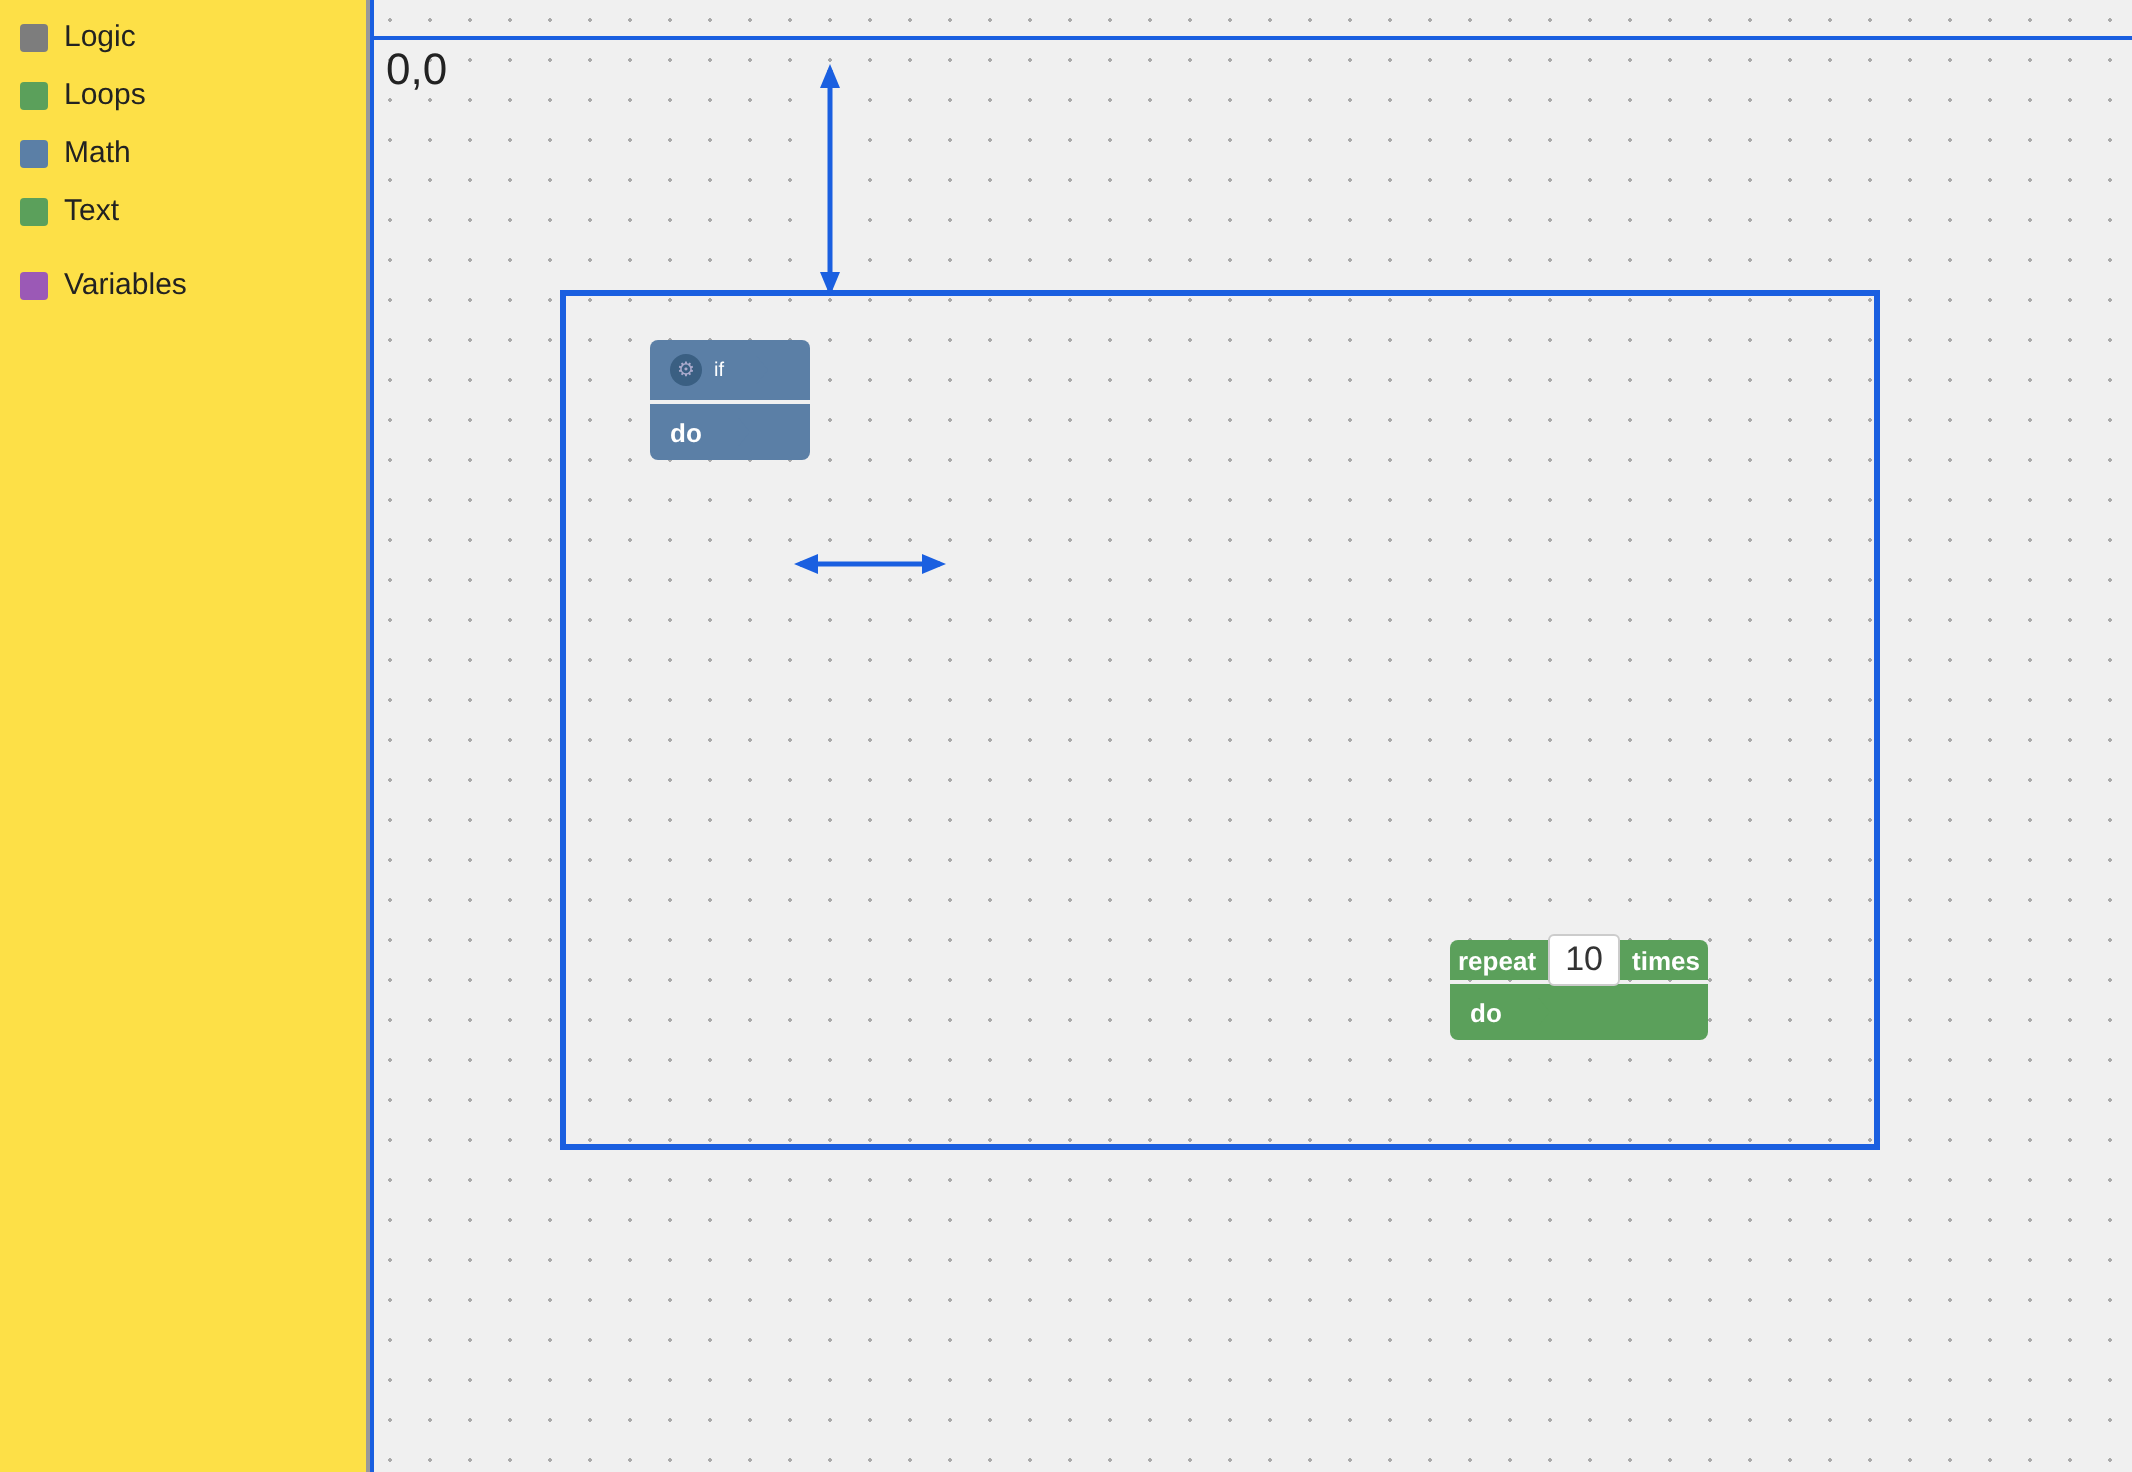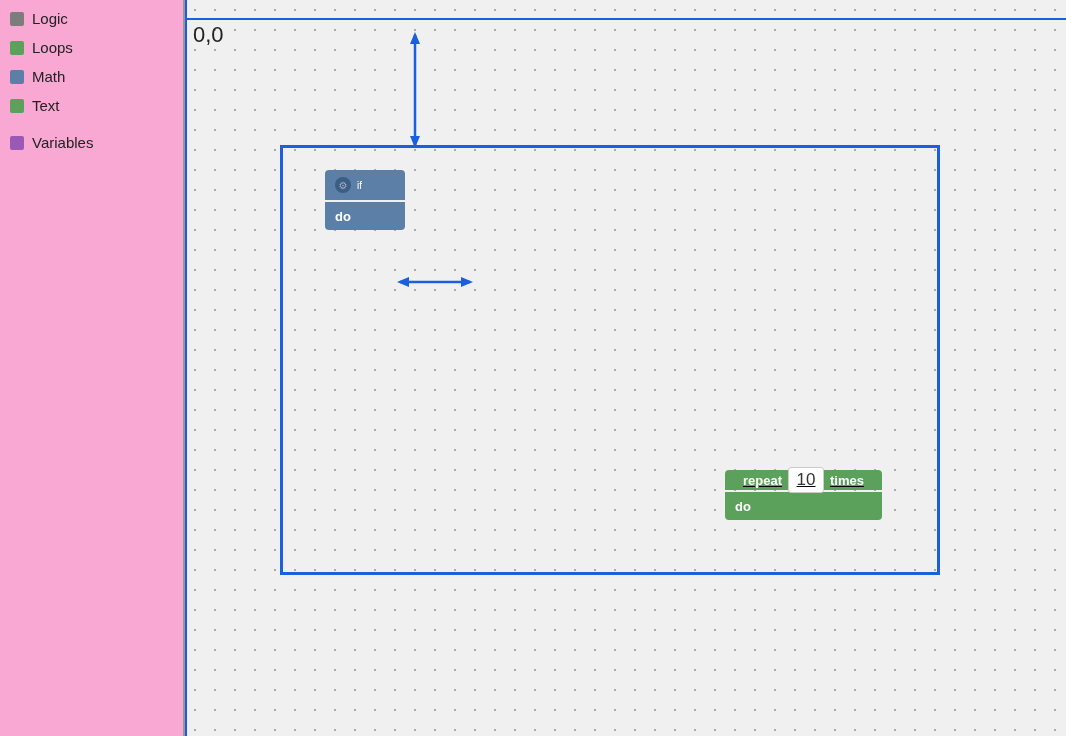--- a/index.html
+++ b/index.html
@@ -10,21 +10,21 @@
       font-family: sans-serif;
       background: #e8e8e8;
       display: flex;
     }
 
     
     #sidebar {
       width: 185px;
       min-width: 185px;
       height: 736px;
-      background: #f9a8d4;
+      background: #fde047;
       border-right: 2px solid #999;
       display: flex;
       flex-direction: column;
       padding-top: 4px;
       position: relative;
       z-index: 10;
     }
     .sidebar-item {
       display: flex;
       align-items: center;
@@ -169,24 +169,23 @@
       position: absolute;
       left: 540px;
       top: 470px;
     }
 
     .repeat-block-top {
       display: flex;
       align-items: center;
       background: #5ba05b;
       border-radius: 4px 4px 0 0;
-      padding: 4px 18px;
+      padding: 4px 4px;
       gap: 6px;
       height: 20px;
-      text-decoration: underline;
     }
     .repeat-label {
       color: white;
       font-size: 13px;
       font-weight: bold;
     }
     .repeat-input {
       background: white;
       border: 1px solid #ccc;
       border-radius: 3px;

